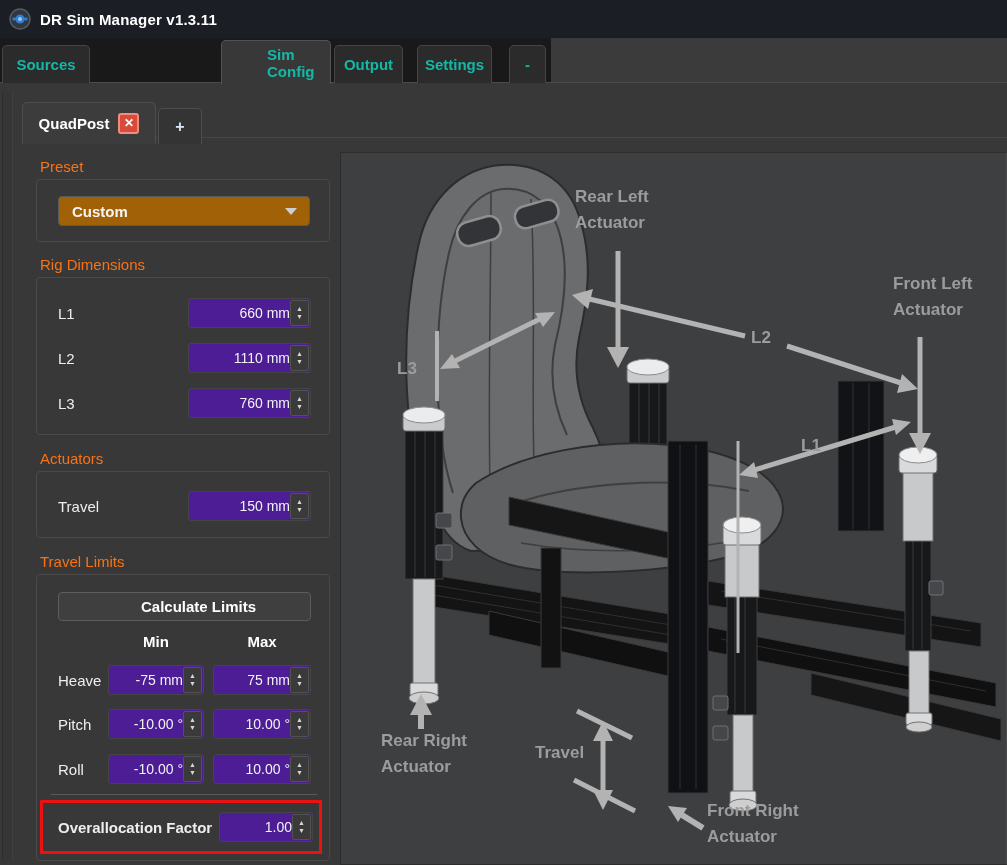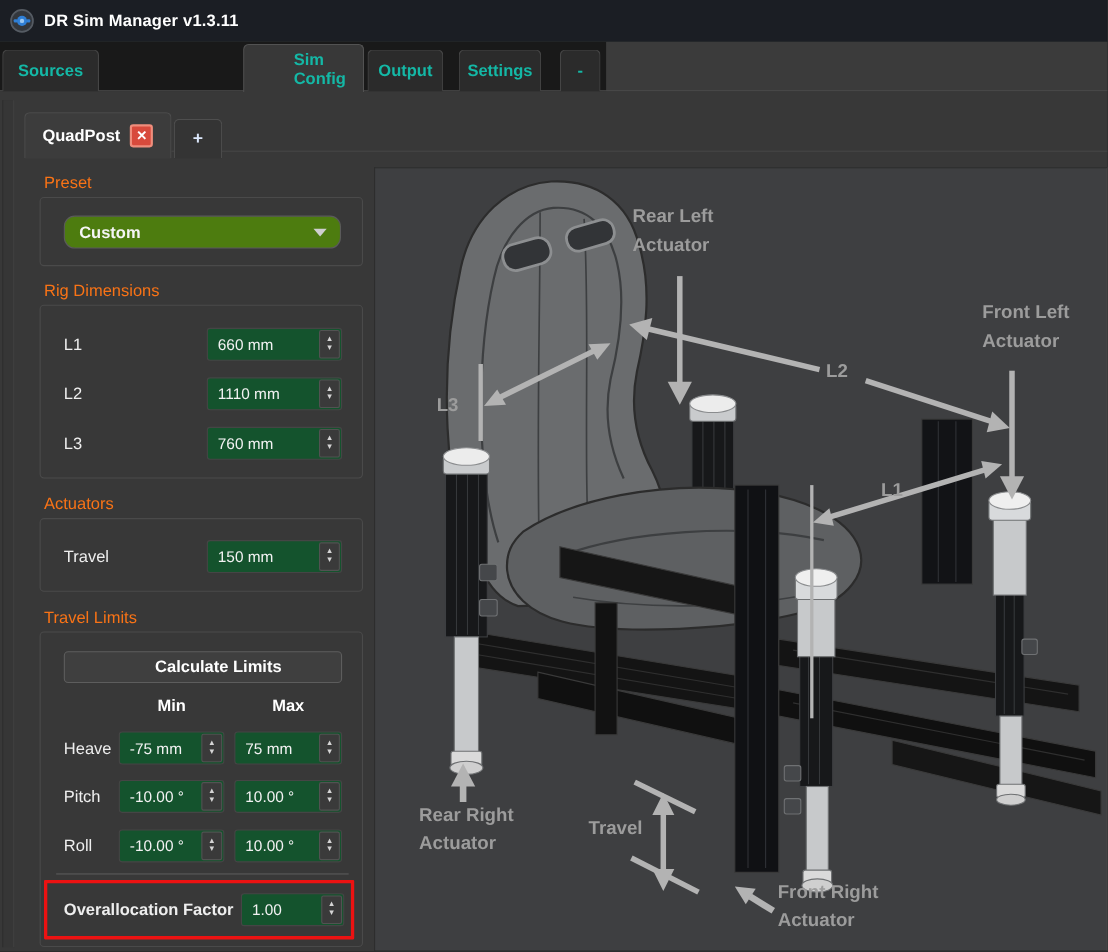--- a/index.html
+++ b/index.html
@@ -35,28 +35,28 @@
   .close-btn { width:21px; height:21px; background:#d84a3c; border:2px solid #ef8d7c; border-radius:3px;
                color:#ffffff; font-size:12px; font-weight:bold; line-height:17px; text-align:center; cursor:default; }
   .subtab.add { left:158px; top:19px; width:44px; height:36px; background:#343434; }
   .subtab.add .plus { color:#dbe7fb; font-size:16px; font-weight:bold; }
 
   
   .section-label { position:absolute; color:#f97316; font-size:15px; font-weight:normal; }
   .groupbox { position:absolute; left:36px; width:294px; border:1px solid #4a4a4a; border-radius:4px; }
   .row-label { position:absolute; color:#eeeeee; font-size:15px; }
 
-  .field { position:absolute; height:30px; background:#14532d; border:1px solid #454545; border-radius:3px;
-           display:flex; align-items:center; }
+  .field { position:absolute; height:30px; background:#4c1d95; border:1px solid #454545; border-radius:3px;
+           display:flex; align-items:center;text-align:right; }
   .field .val { flex:1; padding-left:9px; color:#f2f2f2; font-size:14px; white-space:nowrap; }
   .spin { width:19px; height:26px; margin-right:1px; background:#3a3a3a; border:1px solid #525252; border-radius:2px;
           display:flex; flex-direction:column; align-items:center; justify-content:center; cursor:default; }
   .spin span { font-size:7px; line-height:8px; color:#d5d5d5; }
 
-  .dropdown { position:absolute; height:30px; background:#4d7c0f; border:1px solid #5a5a5a; border-radius:10px;
+  .dropdown { position:absolute; height:30px; background:#a16207; border:1px solid #5a5a5a; border-radius:4px;
               display:flex; align-items:center; cursor:default; }
   .dropdown .val { flex:1; padding-left:13px; color:#f5f5f5; font-size:15px; font-weight:bold; }
   .caret { width:0; height:0; border-left:6px solid transparent; border-right:6px solid transparent;
            border-top:7px solid #cfcfcf; margin-right:12px; }
 
   .btn { position:absolute; background:#3f3f3f; border:1px solid #5d5d5d; border-radius:4px;
          color:#ffffff; font-size:15px; font-weight:bold; display:flex; align-items:center; justify-content:center;
          cursor:default;padding-left:28px; }
   .col-hdr { position:absolute; color:#ffffff; font-size:15px; font-weight:bold; text-align:center; }
   .sep { position:absolute; height:0; border-top:1px solid #5a5a5a; }

